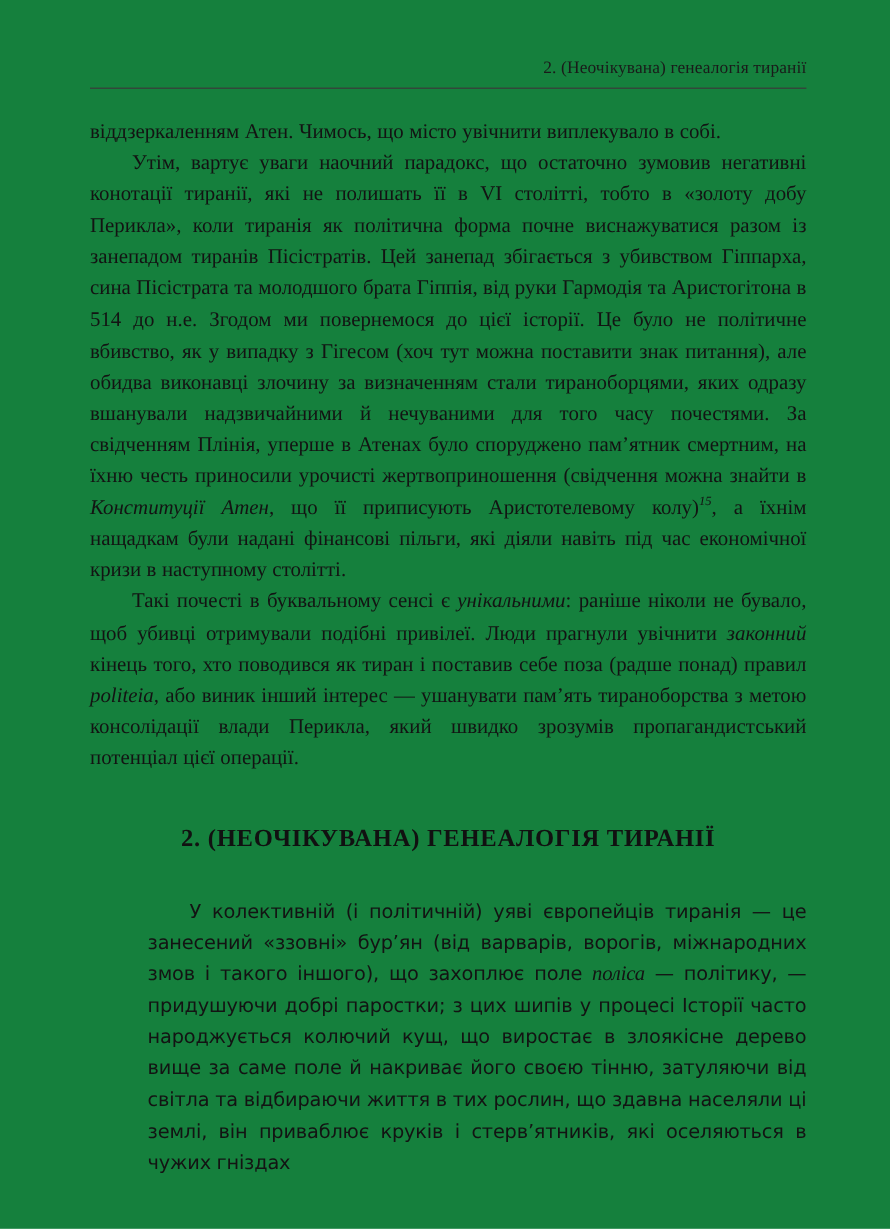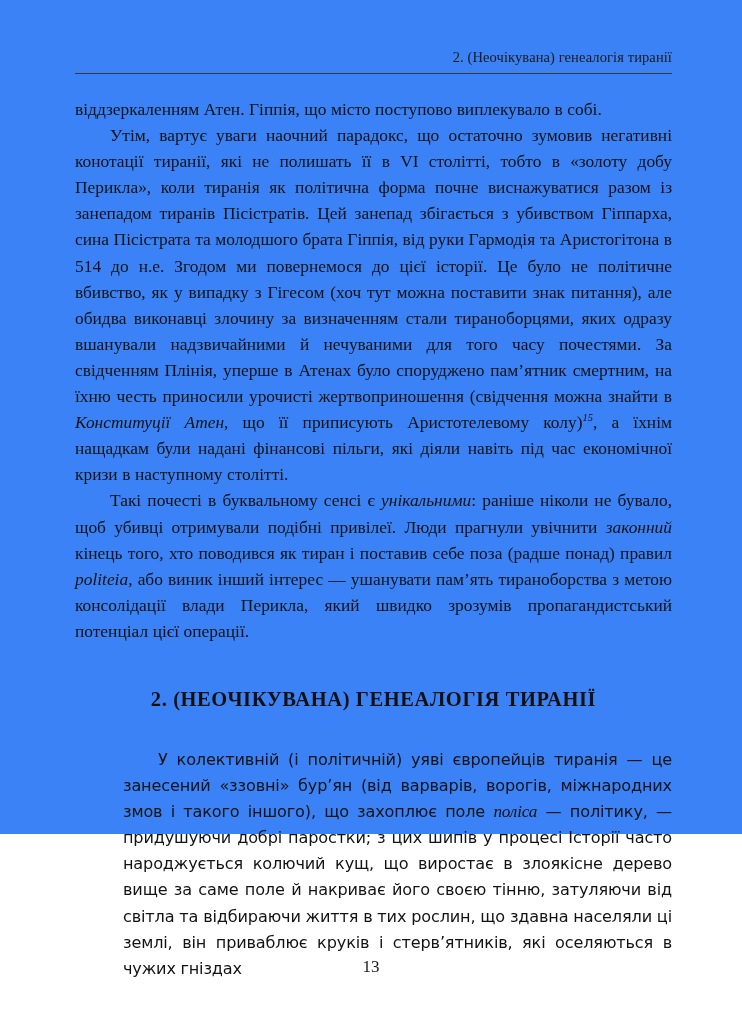--- a/index.html
+++ b/index.html
@@ -15,22 +15,22 @@
     font-family: "Liberation Serif", "DejaVu Serif", serif;
     color: #111111;
     overflow: hidden;
   }
 
   .page {
     position: absolute;
     left: 0;
     top: 0;
     width: 742px;
-    height: 834px;
-    background: #3b82f6;
+    height: 1024px;
+    background: #15803d;
   }
 
   
   .running-head {
     position: absolute;
     left: 75px;
     top: 47px;
     width: 597px;
     text-align: right;
     font-family: "Liberation Serif", "DejaVu Serif", serif;
@@ -127,31 +127,30 @@
 <body>
 
 <div class="page">
 
   <div class="running-head">2. (Неочікувана) генеалогія тиранії</div>
 
   <div class="head-rule"></div>
 
   <div class="textblock">
 
-    <p class="body"><span>віддзеркаленням Атен. Гіппія, що місто поступово виплекувало в собі.</span></p>
+    <p class="body"><span>віддзеркаленням Атен. Чимось, що місто увічнити виплекувало в собі.</span></p>
 
     <p class="body indent"><span>Утім, вартує уваги наочний парадокс, що остаточно зумовив негативні конотації тиранії, які не полишать її в VI столітті, тобто в «золоту добу Перикла», коли тиранія як політична форма почне виснажуватися разом із занепадом тиранів Пісістратів. Цей занепад збігається з убивством Гіппарха, сина Пісістрата та молодшого брата Гіппія, від руки Гармодія та Аристогітона в 514 до н.е. Згодом ми повернемося до цієї історії. Це було не політичне вбивство, як у випадку з Гігесом (хоч тут можна поставити знак питання), але обидва виконавці злочину за визначенням стали тираноборцями, яких одразу вшанували надзвичайними й нечуваними для того часу почестями. За свідченням Плінія, уперше в Атенах було споруджено пам’ятник смертним, на їхню честь приносили урочисті жертвоприношення (свідчення можна знайти в </span><em>Конституції Атен</em><span>, що її приписують Аристотелевому колу)</span><sup>15</sup><span>, а їхнім нащадкам були надані фінансові пільги, які діяли навіть під час економічної кризи в наступному столітті.</span></p>
 
     <p class="body indent"><span>Такі почесті в буквальному сенсі є </span><em>унікальними</em><span>: раніше ніколи не бувало, щоб убивці отримували подібні привілеї. Люди прагнули увічнити </span><em>законний</em><span> кінець того, хто поводився як тиран і поставив себе поза (радше понад) правил </span><em>politeia</em><span>, або виник інший інтерес — ушанувати пам’ять тираноборства з метою консолідації влади Перикла, який швидко зрозумів пропагандистський потенціал цієї операції.</span></p>
 
     <div class="gap-before-heading"></div>
 
     <h2 class="section-heading">2. (НЕОЧІКУВАНА) ГЕНЕАЛОГІЯ ТИРАНІЇ</h2>
 
     <div class="gap-after-heading"></div>
 
     <p class="body alt-face indent"><span>У колективній (і політичній) уяві європейців тиранія — це занесений «ззовні» бур’ян (від варварів, ворогів, міжнародних змов і такого іншого), що захоплює поле </span><em>поліса</em><span> — політику, — придушуючи добрі паростки; з цих шипів у процесі Історії часто народжується колючий кущ, що виростає в злоякісне дерево вище за саме поле й накриває його своєю тінню, затуляючи від світла та відбираючи життя в тих рослин, що здавна населяли ці землі, він приваблює круків і стерв’ятників, які оселяються в чужих гніздах</span></p>
 
   </div>
 
-  <div class="folio">13</div>
 
 </div>
 
 </body></html>

